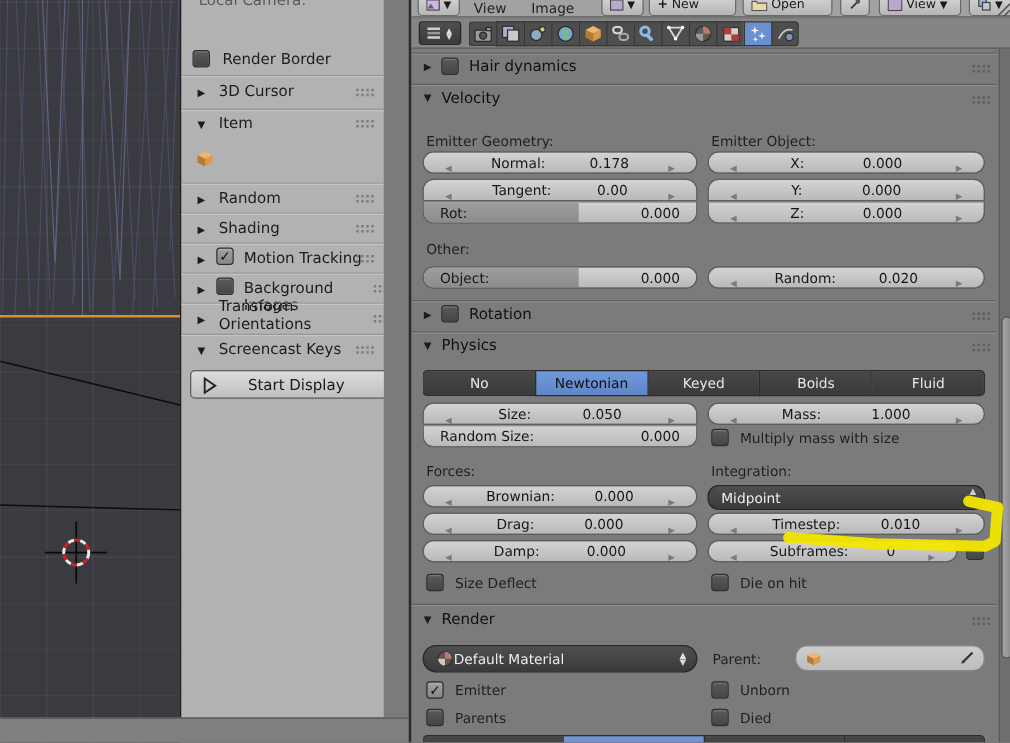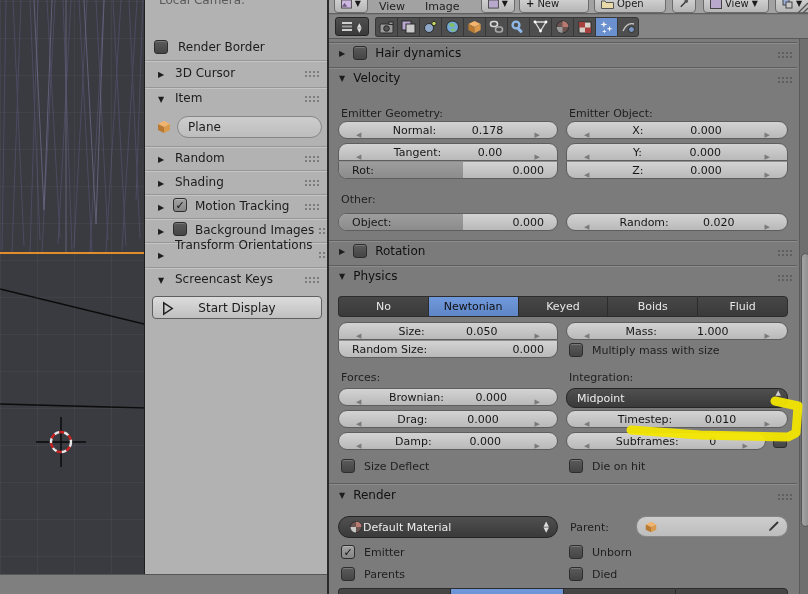--- a/index.html
+++ b/index.html
@@ -10,21 +10,21 @@
   
   #viewport{left:0;top:0;width:144px;height:594px;background:#3a3a41;overflow:hidden;}
   #vp-grid{left:0;top:0;width:144px;height:594px;
     background:
       repeating-linear-gradient(90deg, rgba(190,190,210,0.06) 0 1px, transparent 1px 37px),
       repeating-linear-gradient(0deg, rgba(190,190,210,0.05) 0 1px, transparent 1px 37px);}
   #camera-line{left:0;top:252px;width:144px;height:2px;background:#e08e2d;}
   #vp-bottom-strip{left:0;top:574px;width:327px;height:20px;background:#7f7f7f;border-top:1px solid #565656;}
 
   
-  #sidebar{left:144px;top:0;width:183px;height:574px;background:#b2b2b2;border-left:1px solid #1e1e1e;overflow:hidden;}
+  #sidebar{left:144px;top:0;width:163px;height:574px;background:#b2b2b2;border-left:1px solid #1e1e1e;overflow:hidden;}
   .side-label{font-size:12px;color:#1c1c1c;}
   .side-dim{color:#5a5a5a;}
   .side-sep{left:0;width:183px;height:2px;border-top:1px solid #979797;border-bottom:1px solid #c4c4c4;}
   .tri{font-size:8px;color:#1c1c1c;}
   .grips{width:2px;height:2px;background:#7d7d7d;
     box-shadow:4px 0 #7d7d7d,8px 0 #7d7d7d,12px 0 #7d7d7d,0 4px #7d7d7d,4px 4px #7d7d7d,8px 4px #7d7d7d,12px 4px #7d7d7d;}
   .cb{width:14px;height:14px;border-radius:3px;border:1px solid #2d2d2d;
     background:linear-gradient(#5a5a5a,#454545);box-shadow:inset 0 1px 0 rgba(255,255,255,0.18);
     display:flex;align-items:center;justify-content:center;font-size:11px;color:#111;font-weight:bold;}
   .cb.checked{background:linear-gradient(#a2a2a2,#868686);}
@@ -131,23 +131,20 @@
   <div class="abs side-sep" style="top:87px"></div>
   <span class="abs tri" style="left:13px;top:95px">▼</span>
   <div class="abs side-label" style="left:30px;top:91px">Item</div>
   <div class="abs grips" style="right:20px;top:96px"></div>
 
   <svg class="abs" style="left:11px;top:119px" width="16" height="16" viewBox="0 0 16 16">
     <path d="M8 2 L14 5 L8 8 L2 5 Z" fill="#f2b46d"></path>
       <path d="M2 5 L8 8 L8 14 L2 11 Z" fill="#b87a33"></path>
     <path d="M14 5 L8 8 L8 14 L14 11 Z" fill="#d99a4e"></path>
     </svg>
-  <div class="abs field-light" style="left:32px;top:116px;width:145px;height:22px;padding:0 10px;border-radius:11px">
-    <span>Plane</span>
-  </div>
 
   <div class="abs side-sep" style="top:146px"></div>
   <span class="abs tri" style="left:13px;top:155px">▶</span>
   <div class="abs side-label" style="left:30px;top:151px">Random</div>
   <div class="abs grips" style="right:20px;top:156px"></div>
 
   <div class="abs side-sep" style="top:170px"></div>
   <span class="abs tri" style="left:13px;top:179px">▶</span>
   <div class="abs side-label" style="left:30px;top:175px">Shading</div>
   <div class="abs grips" style="right:20px;top:180px"></div>

